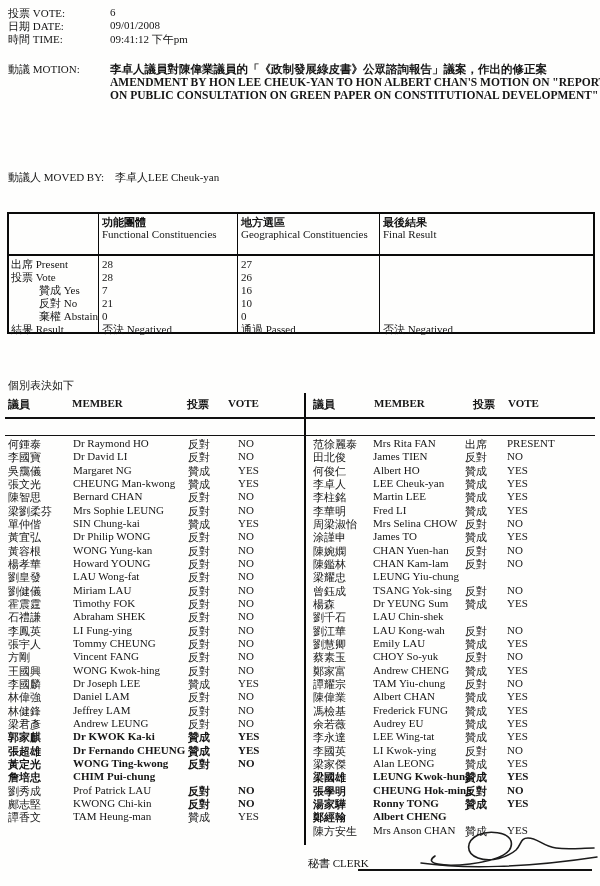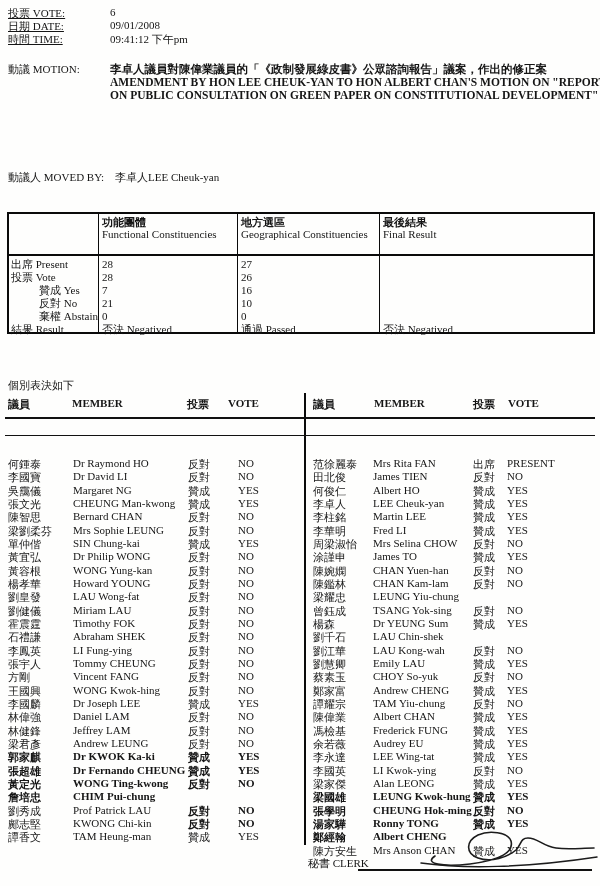--- a/index.html
+++ b/index.html
@@ -3,21 +3,21 @@
 <meta charset="utf-8">
 <style>
   html,body{margin:0;padding:0;background:#ffffff;}
   .page{position:relative;width:600px;height:886px;background:#fefefdff;
         font-family:"Liberation Serif","DejaVu Serif",serif;color:#151515;
         font-size:11px;overflow:hidden;}
   .abs{position:absolute;white-space:nowrap;}
   .bold{font-weight:bold;}
 
   
-  .meta-label{left:8px;text-decoration:underline;}
+  .meta-label{left:8px;}
   .meta-value{left:110px;}
 
   
   .motion-line{left:110px;font-weight:bold;font-size:11.5px;}
 
   
   .sumtab{position:absolute;left:7px;top:212px;width:588px;height:122px;
           border:2px solid #0a0a0a;box-sizing:border-box;}
   .sv{position:absolute;top:0;bottom:0;width:1.4px;background:#0a0a0a;}
   .sh{position:absolute;left:0;right:0;top:40px;height:1.8px;background:#0a0a0a;}
@@ -31,29 +31,29 @@
   
   .cap-cn{left:8px;top:378px;}
   .cap-en{left:77px;top:378px;}
 
   
   .indiv{position:absolute;left:0;top:393px;width:484px;height:458px;}
   .divider{position:absolute;left:304px;top:0;width:2px;height:452px;background:#0a0a0a;}
   .ith{font-weight:bold;top:4px;}
   .hline{position:absolute;left:5px;width:590px;background:#111;}
   .sect{font-weight:bold;}
-  .half{position:absolute;top:44px;width:292px;margin-top:20px;}
+  .half{position:absolute;top:44px;width:292px;}
   .m-row{position:relative;height:13.34px;}
   .m-row span{position:absolute;top:0;white-space:nowrap;}
   .m-row.bold span{font-weight:bold;}
   .m-row span.bv{font-weight:bold;}
   #half-left .cn{left:1px;}   #half-left .en{left:66px;}
   #half-left .vc{left:181px;} #half-left .ve{left:231px;}
   #half-right .cn{left:0;}    #half-right .en{left:60px;}
-  #half-right .vc{left:160px;}#half-right .ve{left:194px;}
+  #half-right .vc{left:152px;}#half-right .ve{left:194px;}
 
   
   .clerk-line{width:234px;height:2px;background:#111;}
 </style>
 </head>
 <body>
 
 <div class="page">
 
   <span class="abs meta-label" style="top:6px">投票 VOTE:</span>

